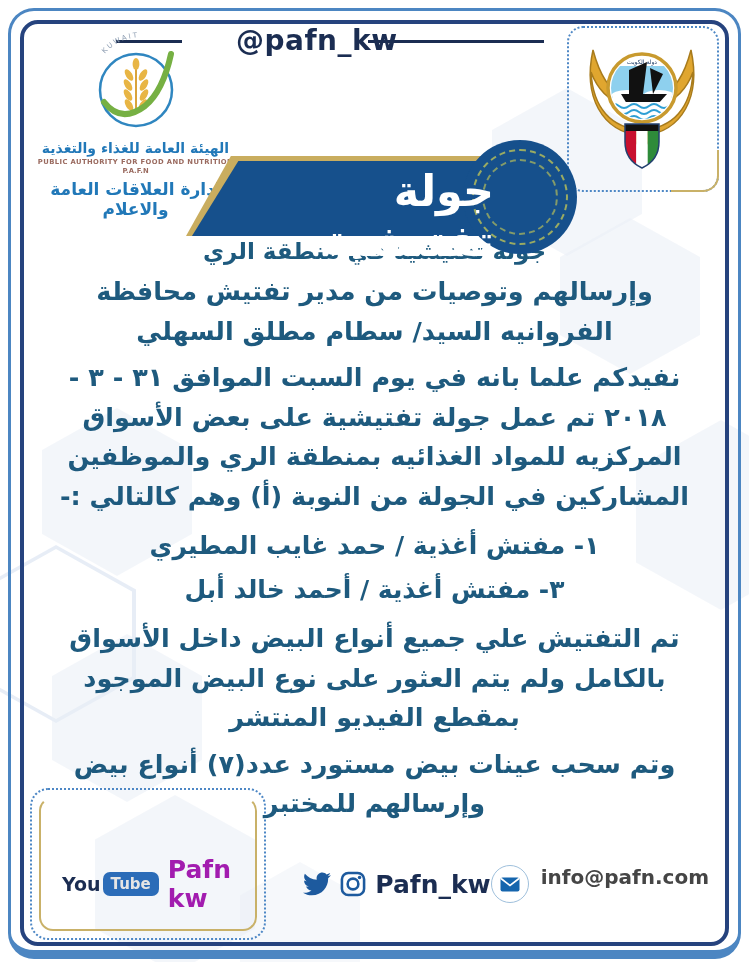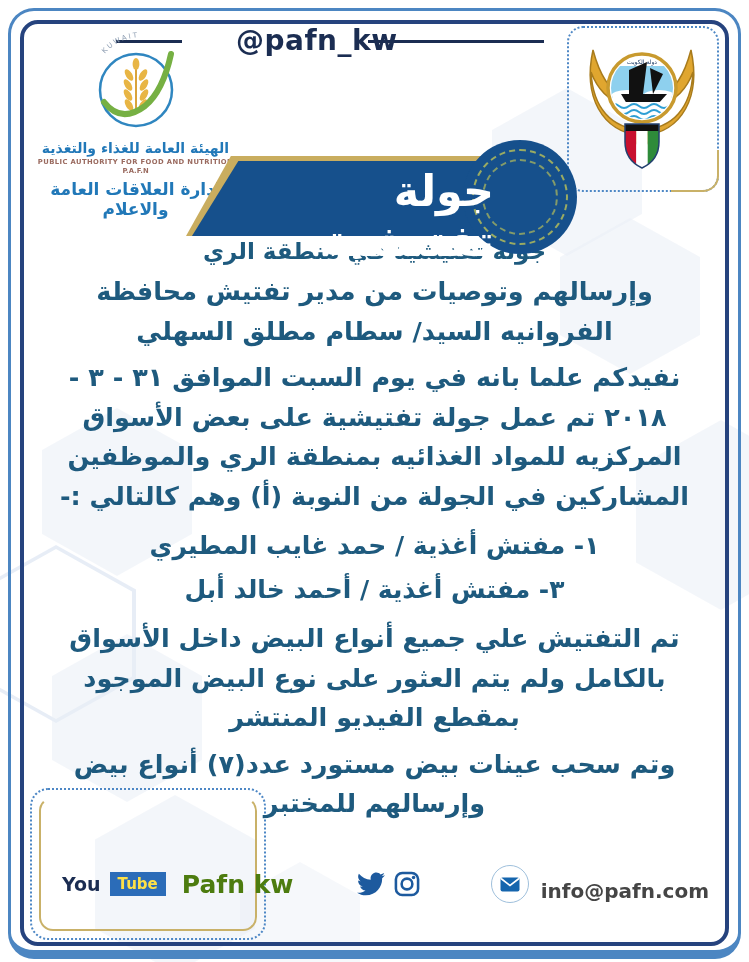--- a/index.html
+++ b/index.html
@@ -59,28 +59,28 @@
   
   .content{position:absolute;left:42px;right:42px;top:238px;z-index:3;direction:rtl;
        text-align:center;color:#1e5a7e;font-weight:bold;}
   .subtitle{font-size:23px;margin:0 0 8px 0;}
   .para{font-size:25.5px;line-height:1.55;margin:0 0 7px 0;}
   .inspector{font-size:25px;margin:15px 0;}
 
   
   .footer{position:absolute;left:62px;right:40px;top:860px;height:48px;z-index:3;
        display:flex;align-items:center;direction:ltr;}
-  .yt-group{display:flex;align-items:center;gap:16px;}
+  .yt-group{display:flex;align-items:center;gap:9px;}
   .yt-you{font-size:19px;font-weight:bold;color:#1b2d52;}
-  .yt-tube{background:#2b6cb8;color:#fde047;font-size:15px;font-weight:bold;
-       padding:3px 8px;border-radius:0;margin-left:-7px;}
-  .yt-label{font-size:25px;font-weight:bold;color:#4d7c0f;}
+  .yt-tube{background:#2b6cb8;color:#e5e5e5;font-size:15px;font-weight:bold;
+       padding:3px 8px;border-radius:7px;margin-left:-7px;}
+  .yt-label{font-size:25px;font-weight:bold;color:#a21caf;}
   .social-group{display:flex;align-items:center;gap:8px;margin-left:64px;}
   .social-label{font-size:25px;font-weight:bold;color:#1b2d52;}
-  .email-group{display:flex;align-items:flex-end;gap:12px;margin-left:auto;}
+  .email-group{display:flex;align-items:flex-start;gap:12px;margin-left:auto;}
   .email-circle{width:36px;height:36px;border-radius:50%;border:1.5px solid #9fc0dc;
        display:flex;align-items:center;justify-content:center;background:#fff;}
   .email-label{font-size:20px;font-weight:bold;color:#454545;}
 </style>
 </head>
 <body>
 
 <div class="canvas">
 
   <div class="hex" style="left:492px;top:88px;width:150px;height:168px;"></div>
@@ -205,20 +205,21 @@
     </div>
     <div class="social-group">
       <svg width="28" height="28" viewBox="0 0 24 24">
         <path fill="#1d5a9e" d="M23.95 4.57c-.88.39-1.83.65-2.82.77 1.01-.61 1.79-1.57 2.16-2.72-.95.56-2 .96-3.13 1.18-.9-.96-2.17-1.56-3.59-1.56-2.72 0-4.92 2.2-4.92 4.92 0 .39.04.76.13 1.12-4.09-.19-7.72-2.16-10.14-5.13-.43.72-.67 1.56-.67 2.47 0 1.71.87 3.21 2.19 4.1-.81-.03-1.57-.25-2.23-.62v.06c0 2.39 1.69 4.37 3.95 4.83-.41.11-.85.17-1.3.17-.31 0-.62-.03-.92-.09.63 1.95 2.45 3.38 4.6 3.42-1.68 1.32-3.81 2.1-6.1 2.1-.39 0-.78-.02-1.17-.07 2.19 1.39 4.77 2.21 7.56 2.21 9.05 0 14-7.5 14-13.99 0-.21 0-.42-.02-.63.96-.69 1.8-1.56 2.46-2.55z"></path>
       </svg>
       <svg width="28" height="28" viewBox="0 0 24 24">
         <rect x="2.5" y="2.5" width="19" height="19" rx="5.5" fill="none" stroke="#1d5a9e" stroke-width="2.2"></rect>
         <circle cx="12" cy="12" r="4.6" fill="none" stroke="#1d5a9e" stroke-width="2.2"></circle>
         <circle cx="17.6" cy="6.4" r="1.5" fill="#1d5a9e"></circle>
       </svg>
+      <span class="social-label">Pafn_kw</span>
     </div>
     <div class="email-group">
       <span class="email-circle">
         <svg width="20" height="15" viewBox="0 0 20 15">
           <rect x="0.5" y="0.5" width="19" height="14" rx="2" fill="#1565ad"></rect>
           <path d="M1,1.5 L10,8.5 L19,1.5" fill="none" stroke="#ffffff" stroke-width="1.6"></path>
         </svg>
       </span>
       <span class="email-label">info@pafn.com</span>
     </div>

